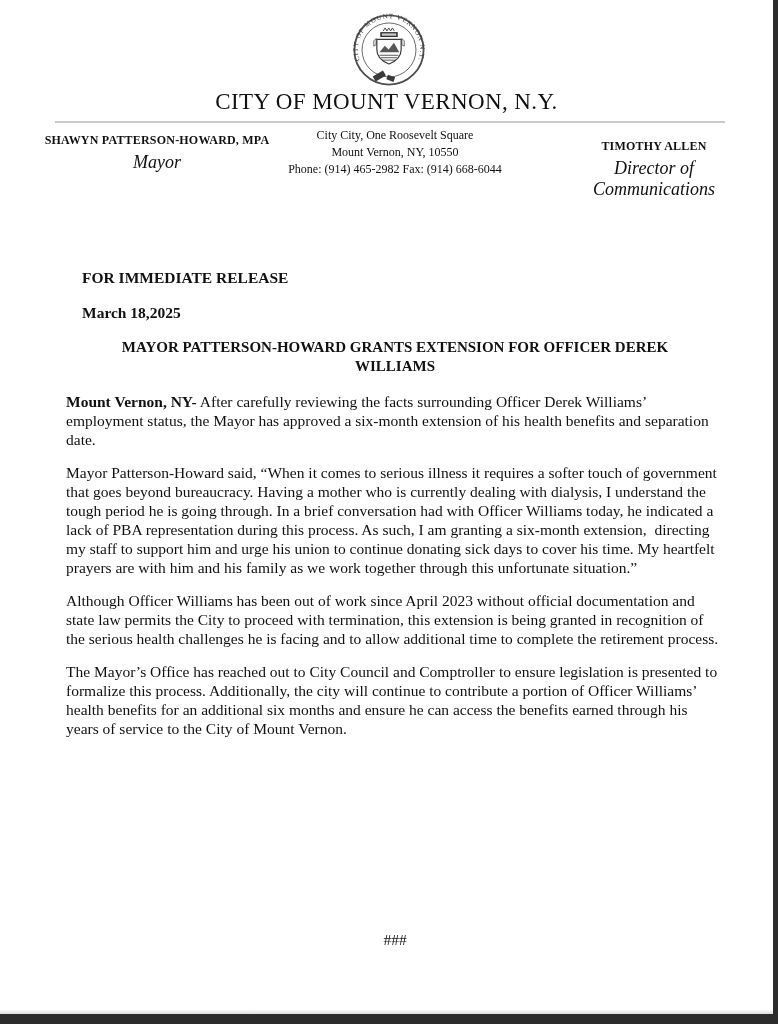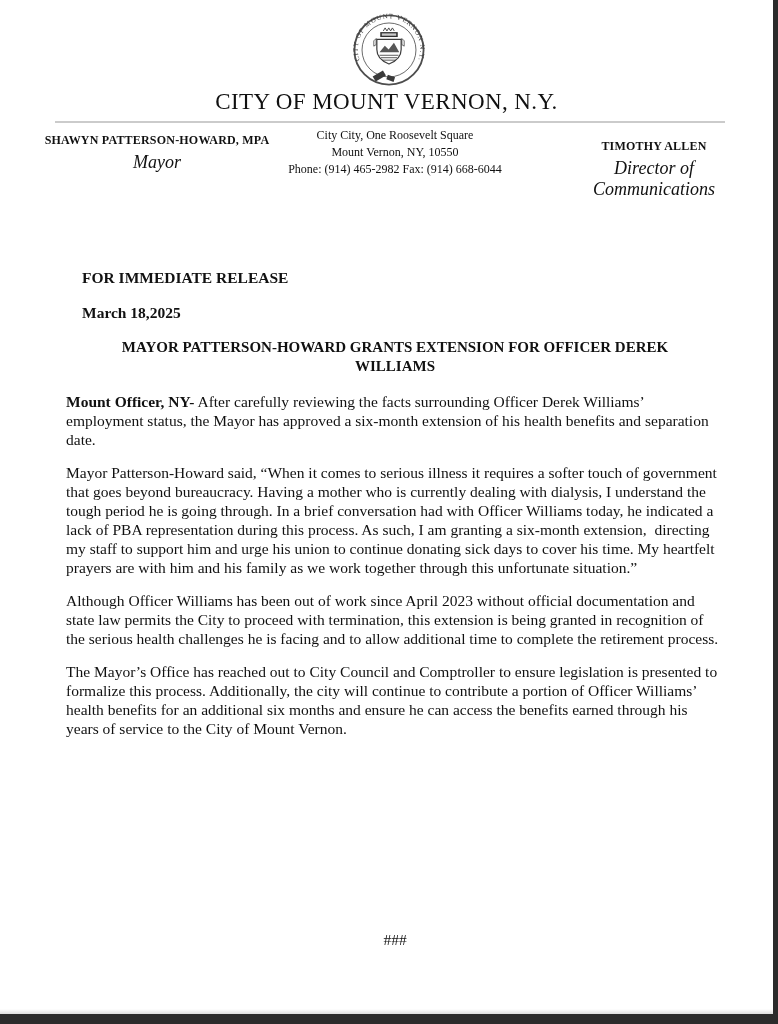--- a/index.html
+++ b/index.html
@@ -143,21 +143,21 @@
     <div class="lh-name">TIMOTHY ALLEN</div>
     <div class="lh-role">Director of Communications</div>
   </div>
 
   <main class="body-main">
     <p class="meta">FOR IMMEDIATE RELEASE</p>
     <p class="meta">March 18,2025</p>
 
     <h2 class="headline">MAYOR PATTERSON-HOWARD GRANTS EXTENSION FOR OFFICER DEREK WILLIAMS</h2>
 
-    <p><strong>Mount Officer, NY-</strong><span> After carefully reviewing the facts surrounding Officer Derek Williams’ employment status, the Mayor has approved a six-month extension of his health benefits and separation date.</span></p>
+    <p><strong>Mount Vernon, NY-</strong><span> After carefully reviewing the facts surrounding Officer Derek Williams’ employment status, the Mayor has approved a six-month extension of his health benefits and separation date.</span></p>
 
     <p>Mayor Patterson-Howard said, “When it comes to serious illness it requires a softer touch of government that goes beyond bureaucracy. Having a mother who is currently dealing with dialysis, I understand the tough period he is going through. In a brief conversation had with Officer Williams today, he indicated a lack of PBA representation during this process. As such, I am granting a six-month extension,  directing my staff to support him and urge his union to continue donating sick days to cover his time. My heartfelt prayers are with him and his family as we work together through this unfortunate situation.”</p>
 
     <p>Although Officer Williams has been out of work since April 2023 without official documentation and state law permits the City to proceed with termination, this extension is being granted in recognition of the serious health challenges he is facing and to allow additional time to complete the retirement process.</p>
 
     <p>The Mayor’s Office has reached out to City Council and Comptroller to ensure legislation is presented to formalize this process. Additionally, the city will continue to contribute a portion of Officer Williams’ health benefits for an additional six months and ensure he can access the benefits earned through his years of service to the City of Mount Vernon.</p>
   </main>
 
   <footer class="doc-footer">
     <div>###</div>

